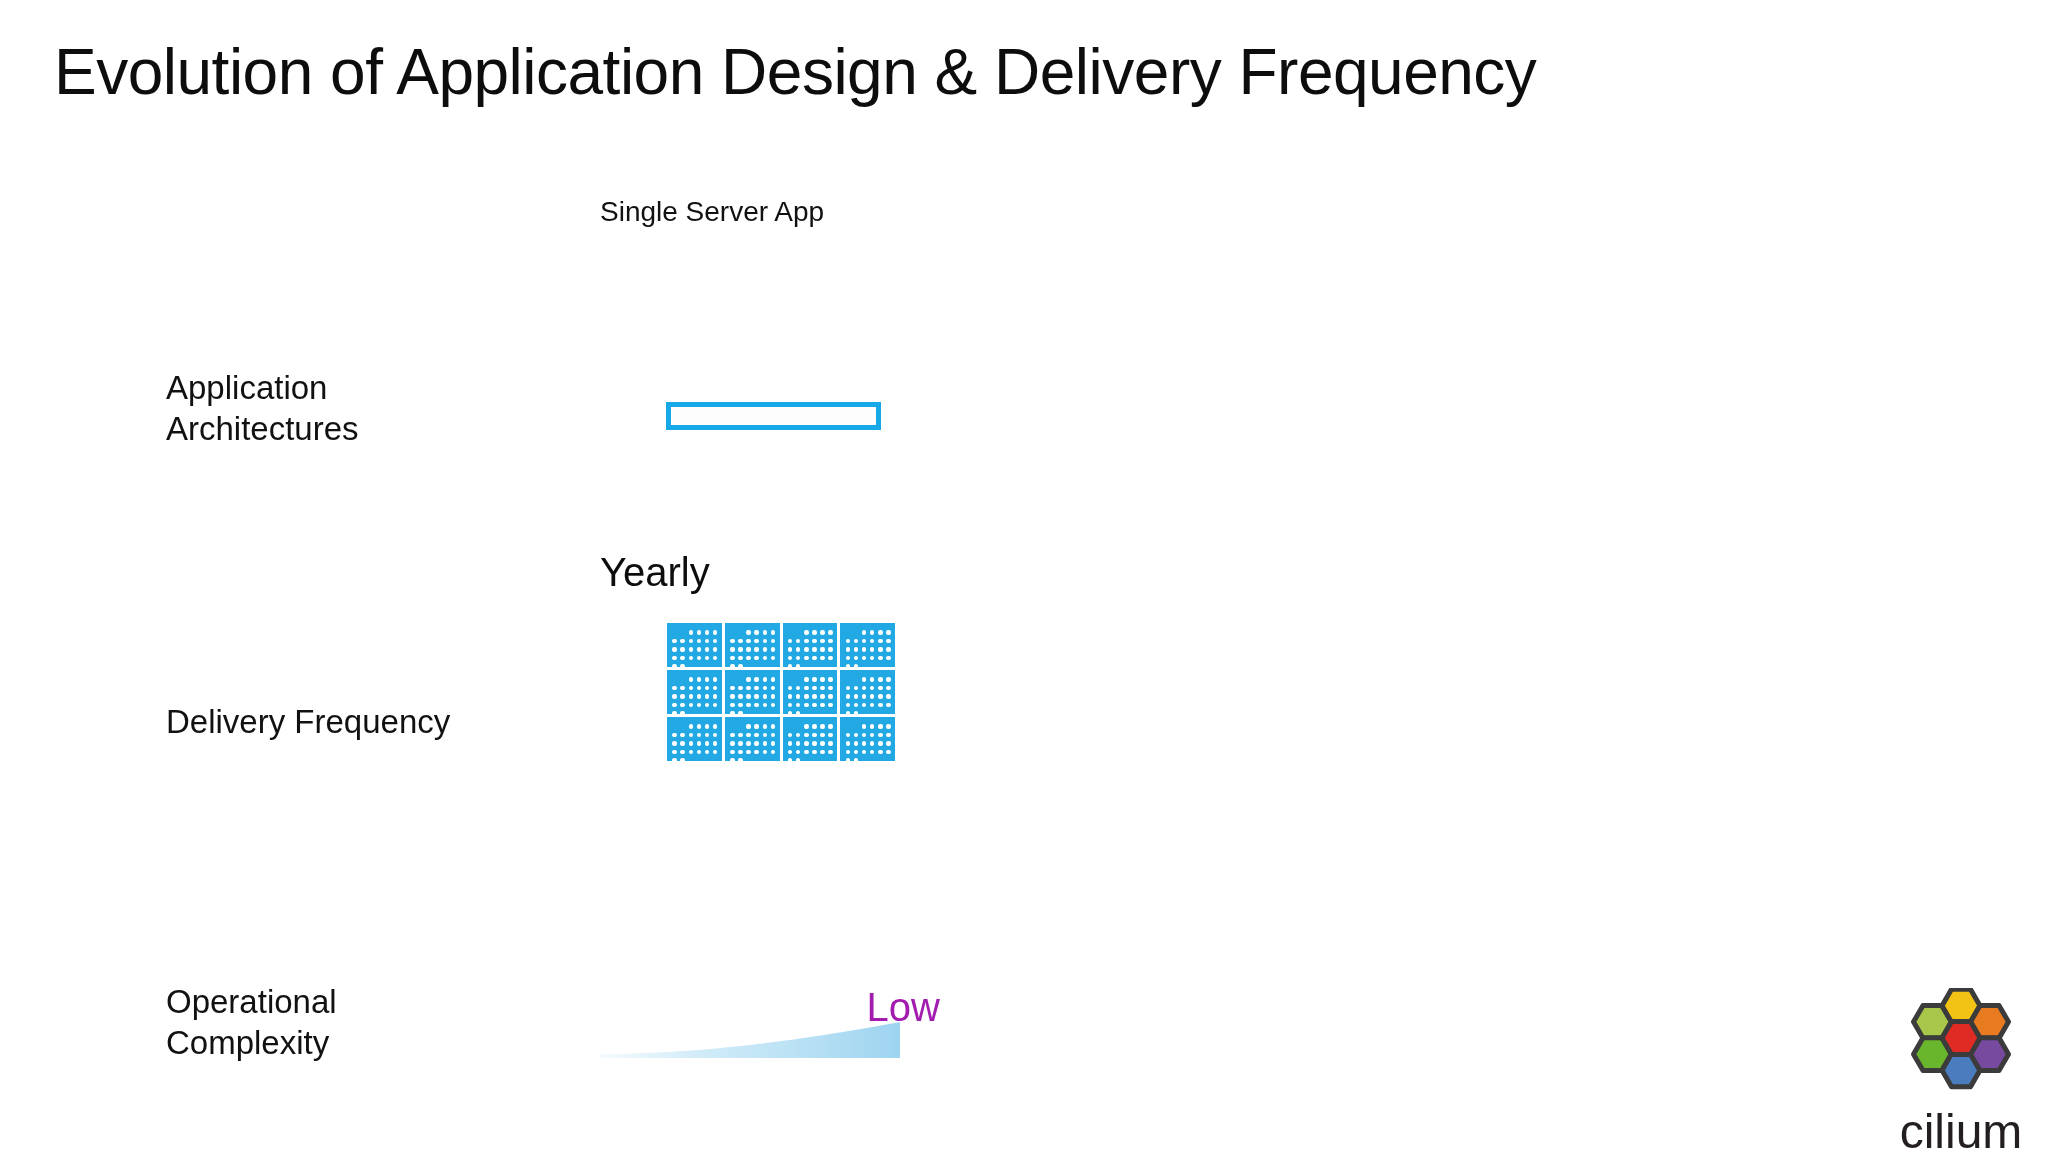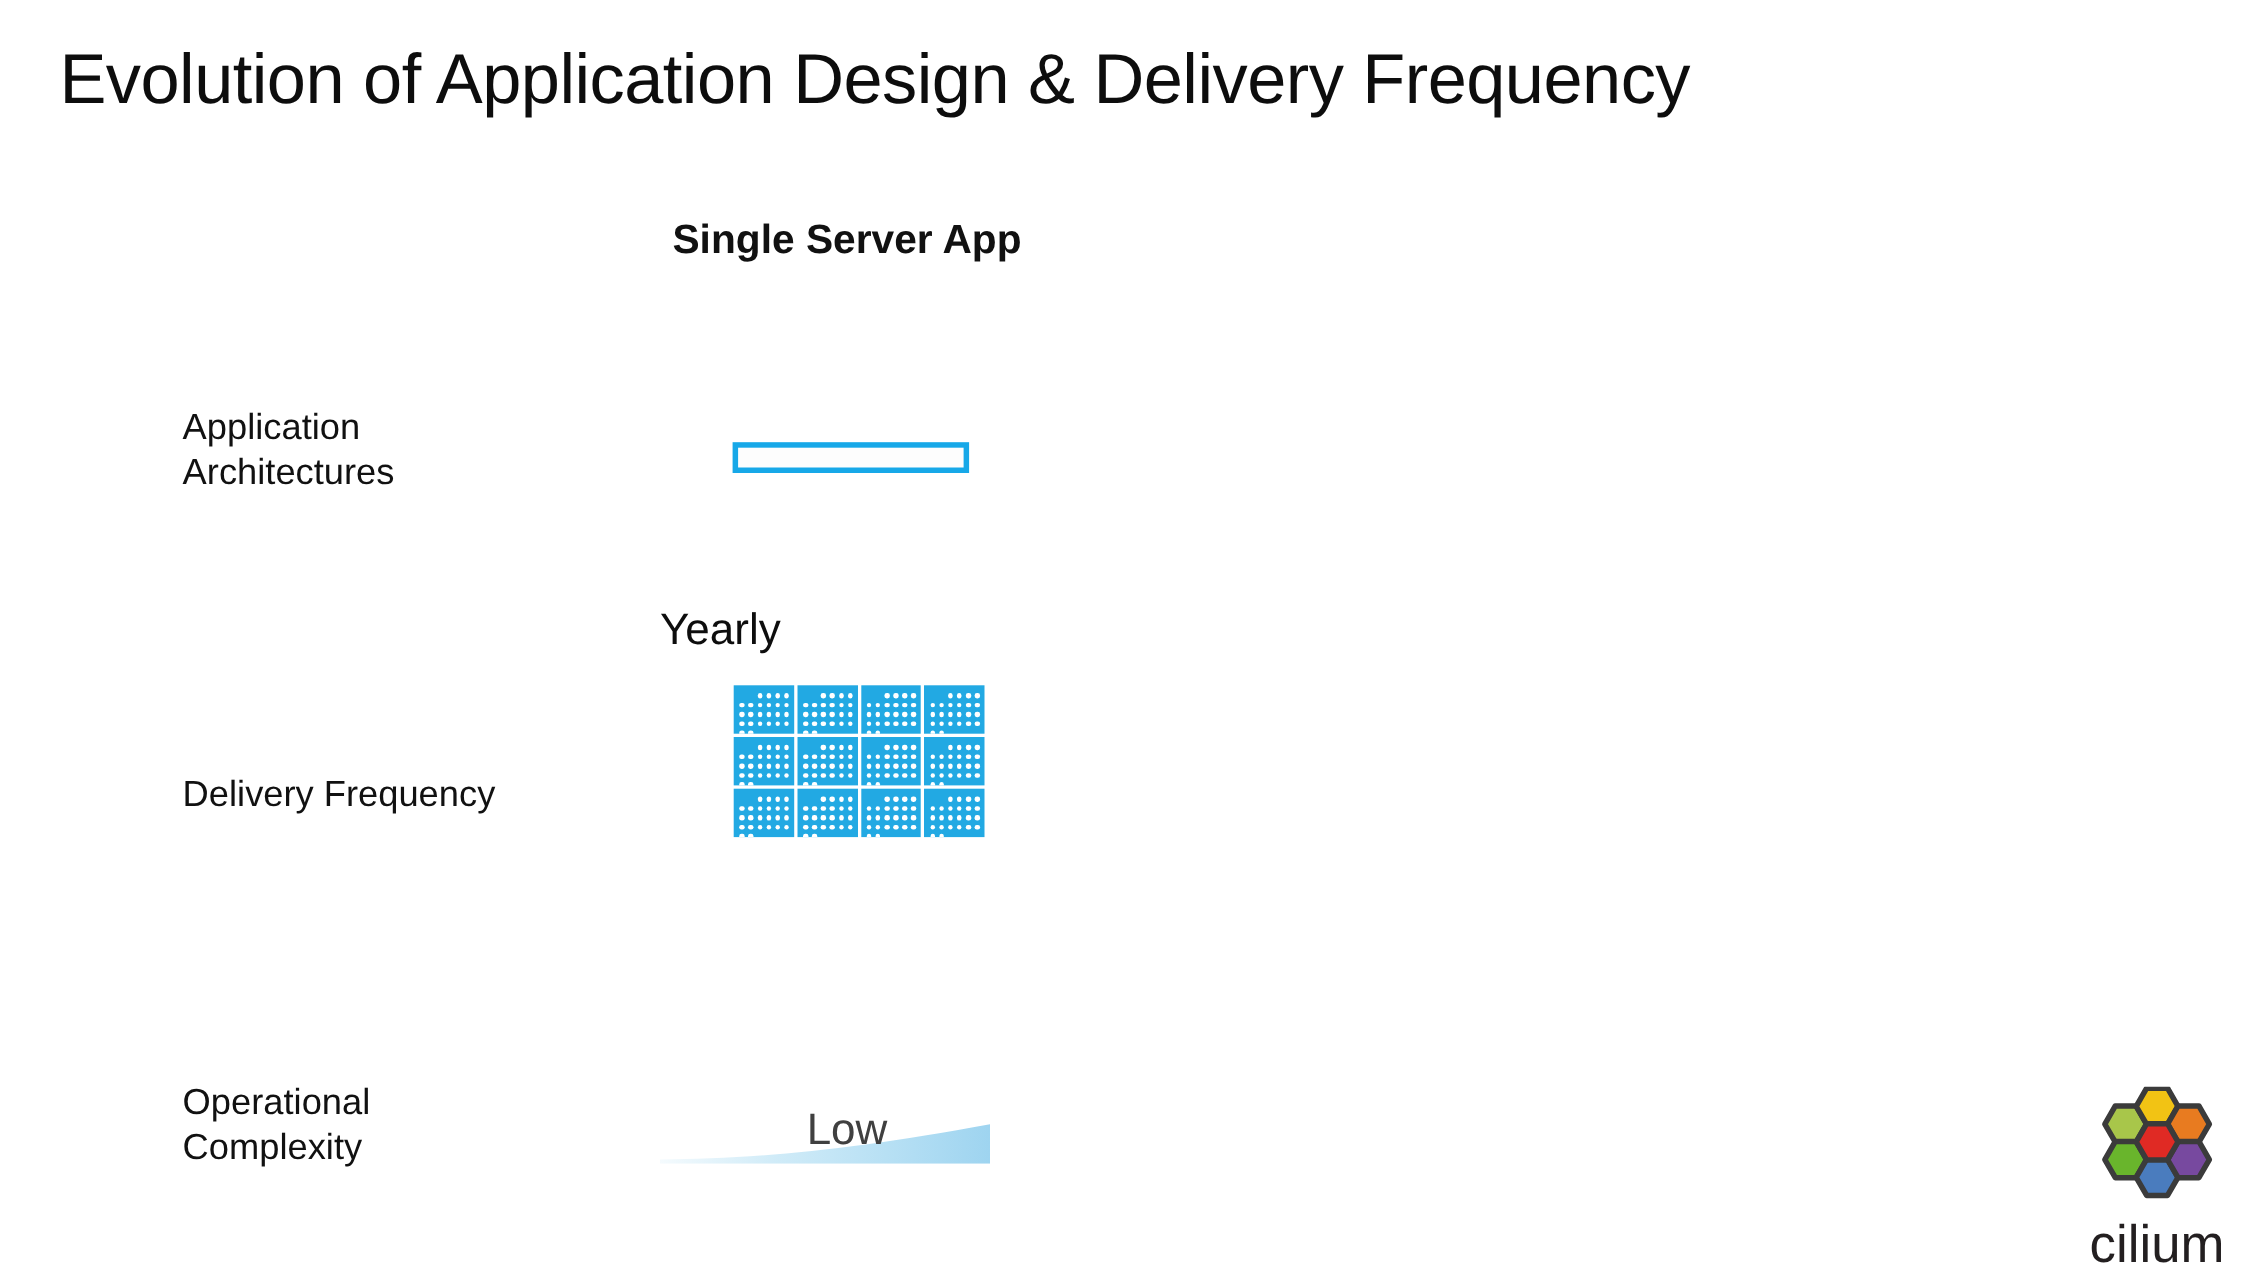--- a/index.html
+++ b/index.html
@@ -43,24 +43,23 @@
   #label-application-architectures { top: 368px; }
   #label-delivery-frequency        { top: 702px; }
   #label-operational-complexity    { top: 955px; margin-top: 27px; }
 
   
   #column-heading-single-server {
     position: absolute;
     left: 600px;
     top: 195px;
     width: 340px;
-    text-align: center;
-    font-size: 37px;
+    font-size: 28px;
     line-height: 1.22;
-    font-weight: 700;
+    font-weight: 400;
     color: #111111;
   }
 
   
   #architecture-bar {
     position: absolute;
     left: 666px;
     top: 402px;
     width: 215px;
     height: 28px;
@@ -116,26 +115,25 @@
     background: #ffffff;
   }
   .day-dot.blank { background: transparent; }
 
   
   #complexity-caption-low {
     position: absolute;
     left: 600px;
     top: 985px;
     width: 340px;
-    text-align: center;
+    text-align: right;
     font-size: 40px;
     font-weight: 400;
-    color: #404040;
+    color: #a21caf;
     z-index: 2;
-    margin-top: 20px;
   }
   #complexity-curve {
     position: absolute;
     left: 600px;
     top: 1010px;
     width: 300px;
     height: 48px;
     z-index: 1;
   }
 

